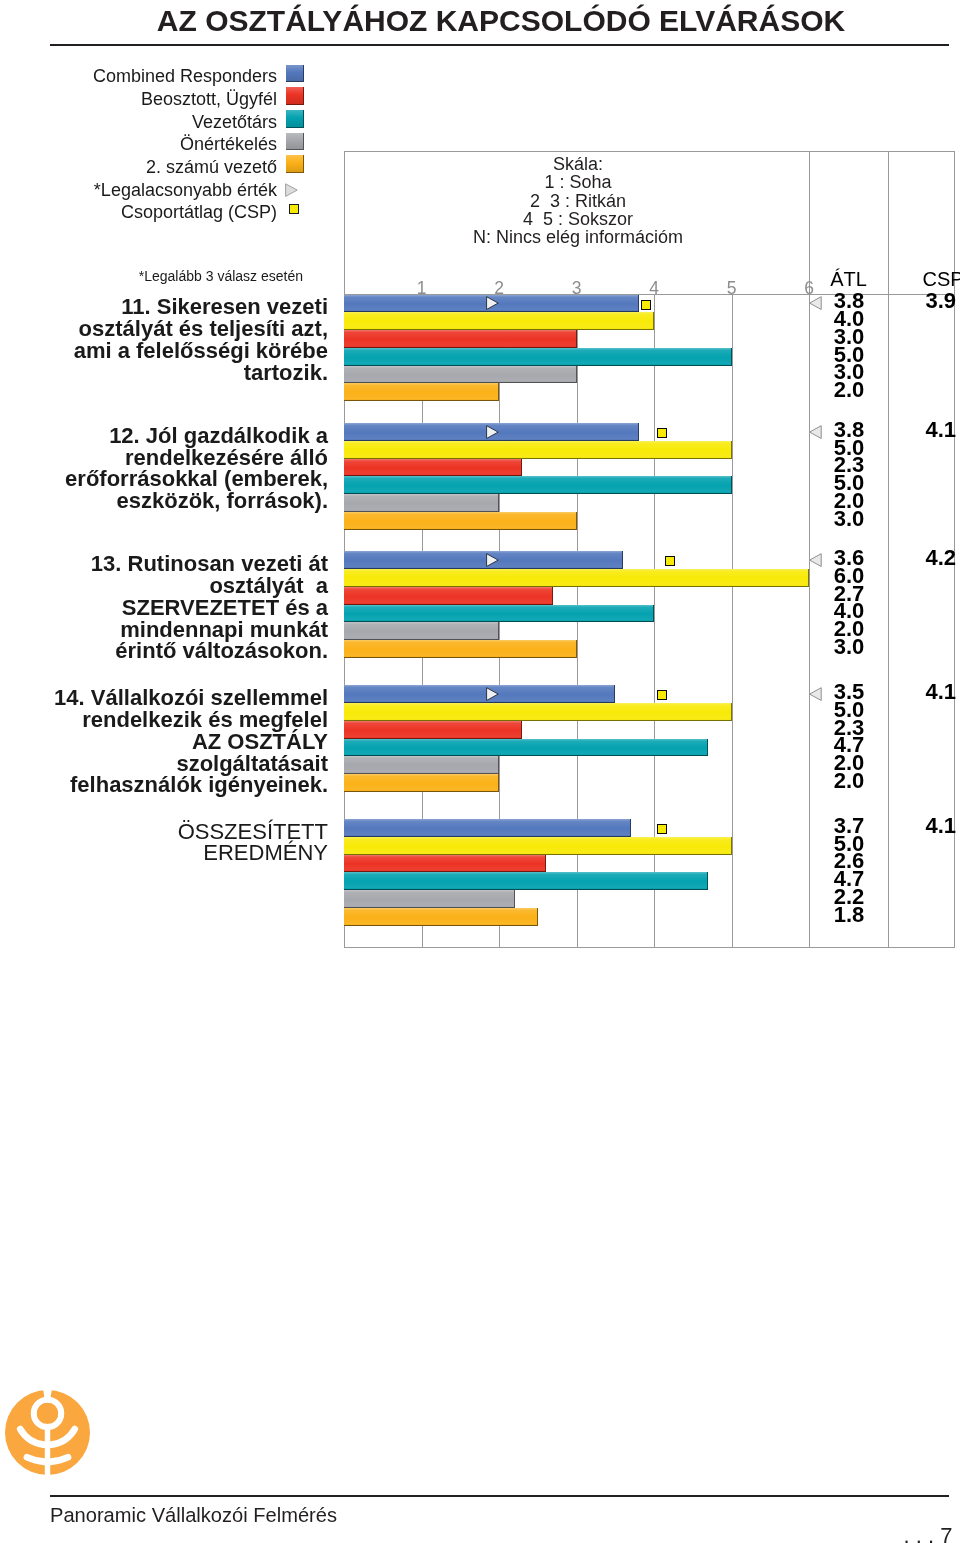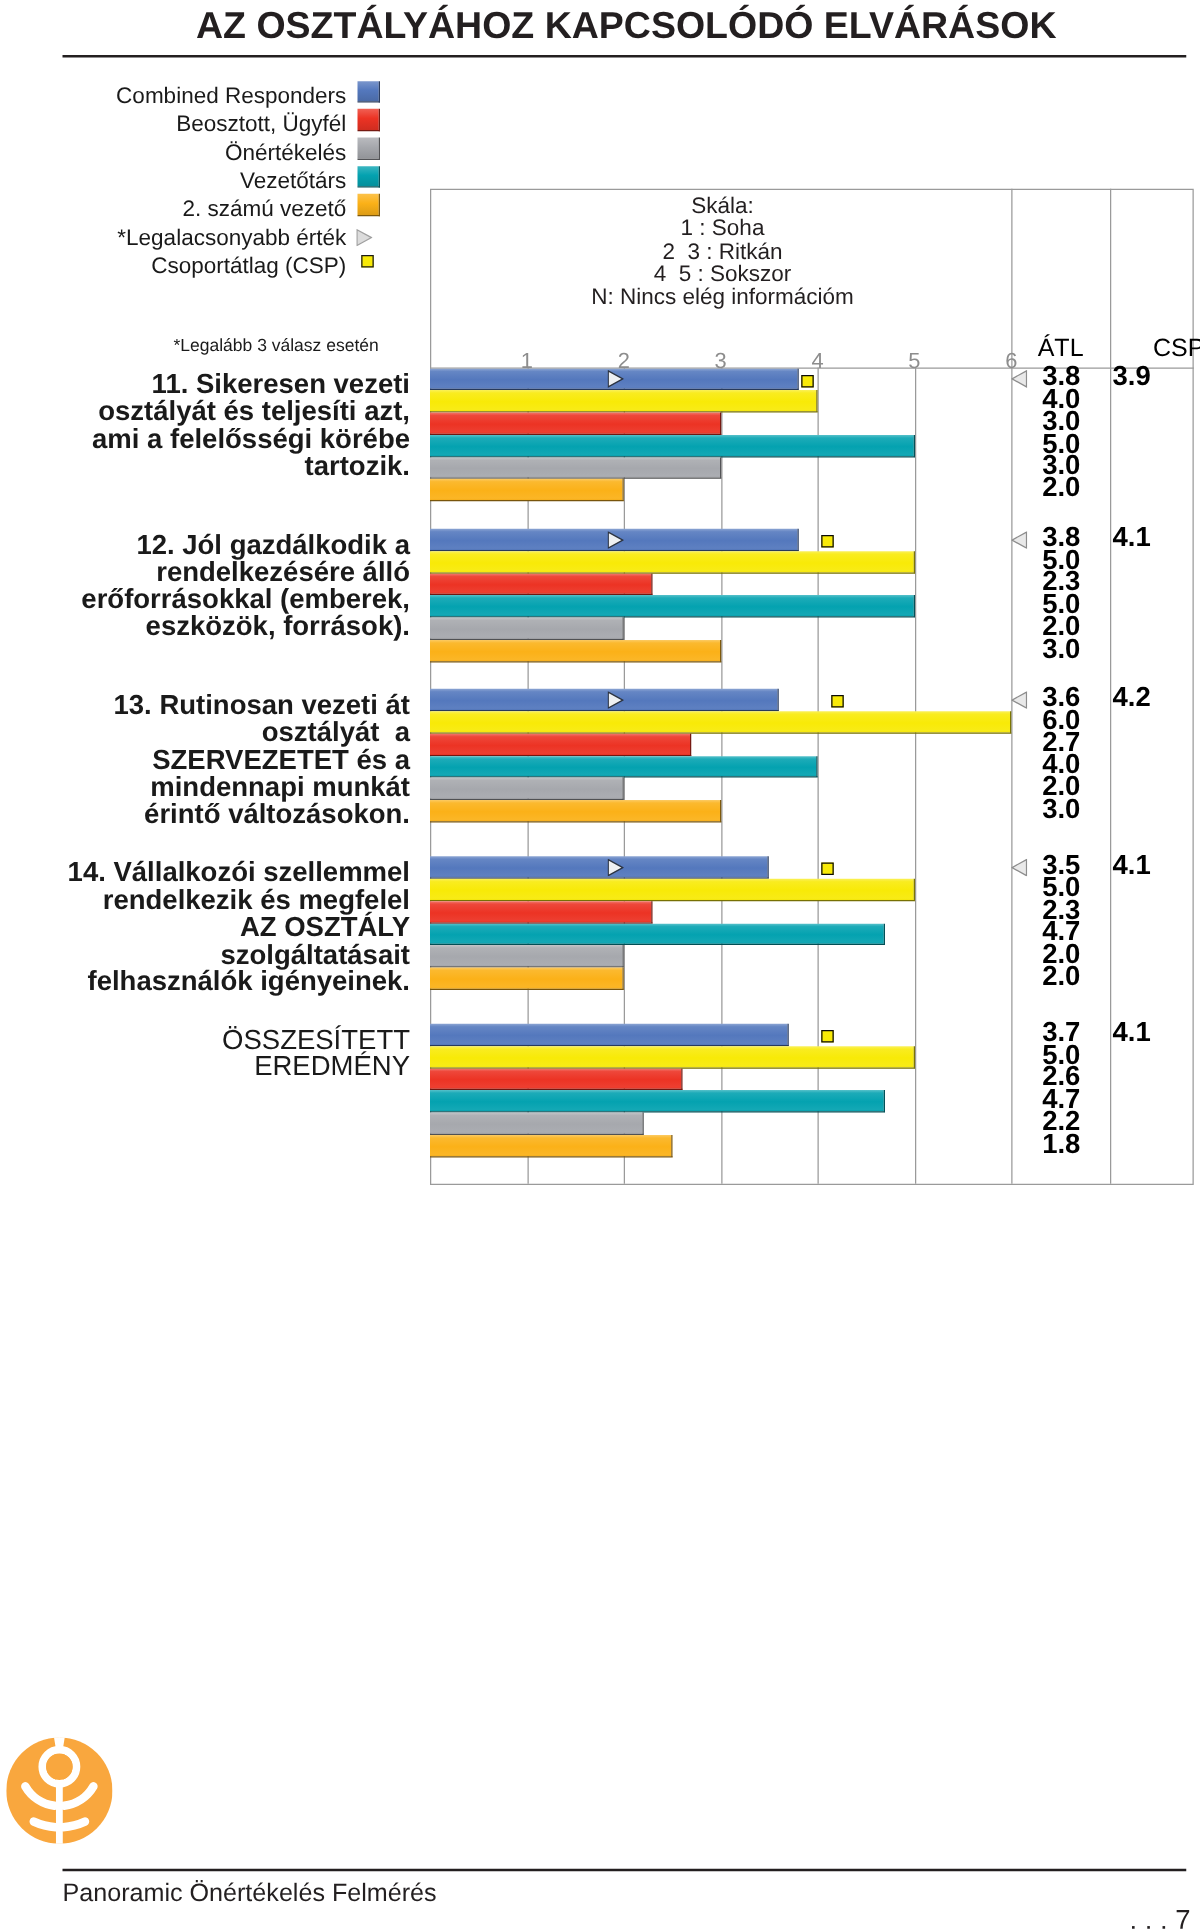--- a/index.html
+++ b/index.html
@@ -34,21 +34,21 @@
   .xtick{position:absolute;top:279.5px;font-size:17.5px;color:#8d8d8d;transform:translateX(-50%);text-align:center;line-height:17.5px;}
   #colhead-atl{position:absolute;left:809px;top:269px;width:79px;text-align:center;font-size:20px;color:#000;line-height:20px;}
   #colhead-csp{position:absolute;left:888px;top:269px;width:66px;text-align:center;font-size:20px;color:#000;line-height:20px;margin-left:22px;}
 
   
   #plot{position:absolute;left:344px;top:294px;width:611px;height:653px;}
   .grp{position:absolute;left:0;width:100%;}
   .bar{position:absolute;height:17.75px;box-sizing:border-box;}
   .cspmark{position:absolute;width:10px;height:10px;background:#f8ea07;border:1.5px solid #0a0a0a;box-sizing:border-box;}
   .atlval{position:absolute;left:465.5px;width:79px;text-align:center;font-size:22px;font-weight:bold;color:#000;line-height:17.7px;}
-  .cspval{position:absolute;left:546px;width:66px;text-align:left;font-size:22px;font-weight:bold;color:#000;line-height:17.7px;}
+  .cspval{position:absolute;left:546px;width:66px;text-align:right;font-size:22px;font-weight:bold;color:#000;line-height:17.7px;}
 
   
   .qlabel{position:absolute;right:0;width:340px;text-align:right;white-space:pre;font-size:22px;font-weight:bold;color:#1a1a1a;line-height:21.9px;}
   #qwrap{position:absolute;left:-12px;top:294px;width:340px;height:653px;}
 
   
   #logo{position:absolute;left:5px;top:1390px;width:85px;height:85px;}
   #foot-rule{position:absolute;left:50px;top:1495px;width:899px;height:1.8px;background:#231f20;}
   #foot-text{position:absolute;left:50px;top:1505px;font-size:20.1px;color:#231f20;line-height:20.1px;}
   #foot-page{position:absolute;right:7.5px;top:1524.5px;font-size:22px;color:#231f20;line-height:21px;}
@@ -64,26 +64,26 @@
   <div id="legend">
       <div class="lg-row">
         <span class="lg-label">Combined Responders</span>
         <span class="lg-sw" style="background: linear-gradient(rgb(122, 150, 204) 0%, rgb(84, 120, 189) 45%, rgb(74, 106, 166) 100%); border-right: 1.6px solid rgb(42, 60, 95); border-bottom: 1.6px solid rgb(42, 60, 95);"></span>
       </div>
       <div class="lg-row">
         <span class="lg-label">Beosztott, Ügyfél</span>
         <span class="lg-sw" style="background: linear-gradient(rgb(240, 96, 84) 0%, rgb(236, 51, 36) 45%, rgb(208, 45, 32) 100%); border-right: 1.6px solid rgb(118, 26, 18); border-bottom: 1.6px solid rgb(118, 26, 18);"></span>
       </div>
       <div class="lg-row">
+        <span class="lg-label">Vezetőtárs</span>
+        <span class="lg-sw" style="background: linear-gradient(rgb(59, 182, 193) 0%, rgb(4, 162, 176) 45%, rgb(4, 143, 155) 100%); border-right: 1.6px solid rgb(2, 81, 88); border-bottom: 1.6px solid rgb(2, 81, 88);"></span>
+      </div>
+      <div class="lg-row">
         <span class="lg-label">Önértékelés</span>
         <span class="lg-sw" style="background: linear-gradient(rgb(186, 187, 191) 0%, rgb(166, 168, 173) 45%, rgb(146, 148, 152) 100%); border-right: 1.6px solid rgb(83, 84, 87); border-bottom: 1.6px solid rgb(83, 84, 87);"></span>
-      </div>
-      <div class="lg-row">
-        <span class="lg-label">Vezetőtárs</span>
-        <span class="lg-sw" style="background: linear-gradient(rgb(59, 182, 193) 0%, rgb(4, 162, 176) 45%, rgb(4, 143, 155) 100%); border-right: 1.6px solid rgb(2, 81, 88); border-bottom: 1.6px solid rgb(2, 81, 88);"></span>
       </div>
       <div class="lg-row">
         <span class="lg-label">2. számú vezető</span>
         <span class="lg-sw" style="background: linear-gradient(rgb(252, 194, 75) 0%, rgb(251, 177, 24) 45%, rgb(221, 156, 21) 100%); border-right: 1.6px solid rgb(126, 89, 12); border-bottom: 1.6px solid rgb(126, 89, 12);"></span>
       </div>
       <div class="lg-row">
         <span class="lg-label">*Legalacsonyabb érték</span>
         <svg class="lg-tri" viewBox="0 0 13 14">
           <polygon points="0.6,0.6 12.4,7 0.6,13.4" fill="#dcdcdc" stroke="#a0a0a0" stroke-width="1"></polygon>
         </svg>
@@ -243,15 +243,15 @@
         <path d="M52.7 -3 L50.4 11" stroke-width="5.6"></path>
         <circle cx="50" cy="27.5" r="16.1" stroke-width="7.2"></circle>
         <path d="M17.96 46.00 A37 37 0 0 0 45.49 64.22"></path>
         <path d="M82.04 46.00 A37 37 0 0 1 54.51 64.22"></path>
         <path d="M25.91 79.16 A57 57 0 0 0 46.52 84.39"></path>
         <path d="M74.09 79.16 A57 57 0 0 1 53.48 84.39"></path>
       </g>
       <circle cx="50" cy="27.5" r="12.4" fill="#f9a73e"></circle>
     </svg>
   <div id="foot-rule"></div>
-  <div id="foot-text">Panoramic Önértékelés Felmérés</div>
+  <div id="foot-text">Panoramic Vállalkozói Felmérés</div>
   <div id="foot-page">. . . 7</div>
 </div>
 
 </body></html>

